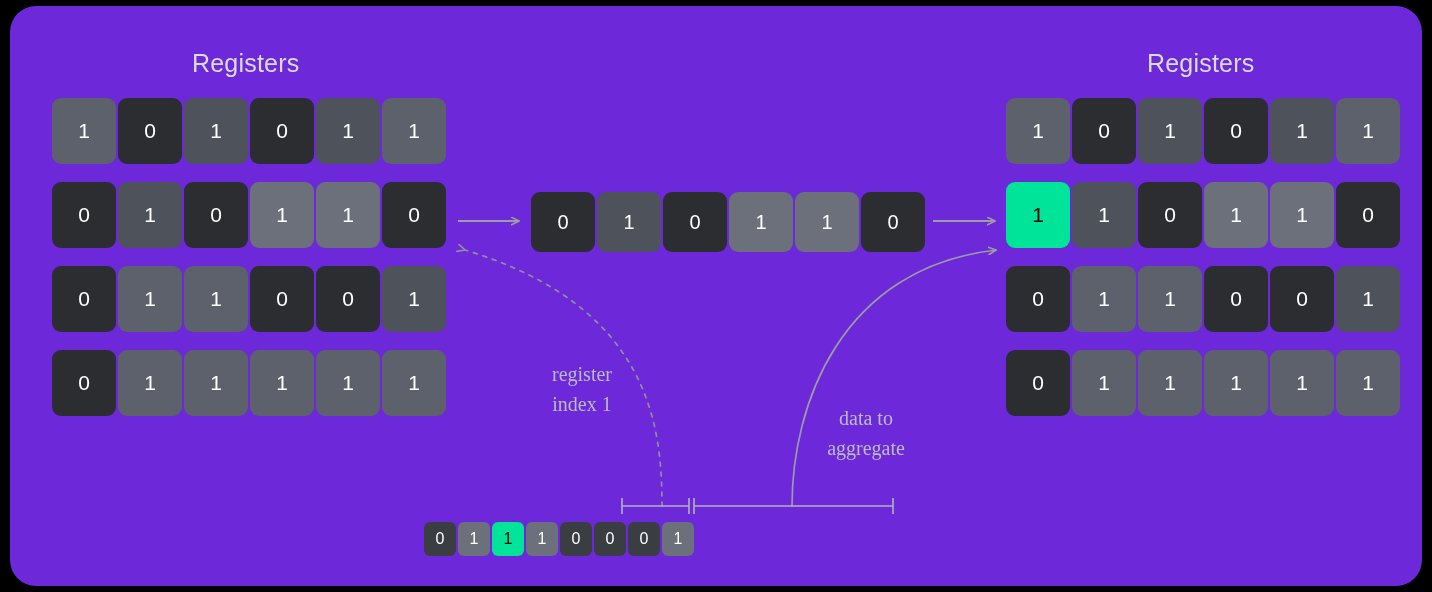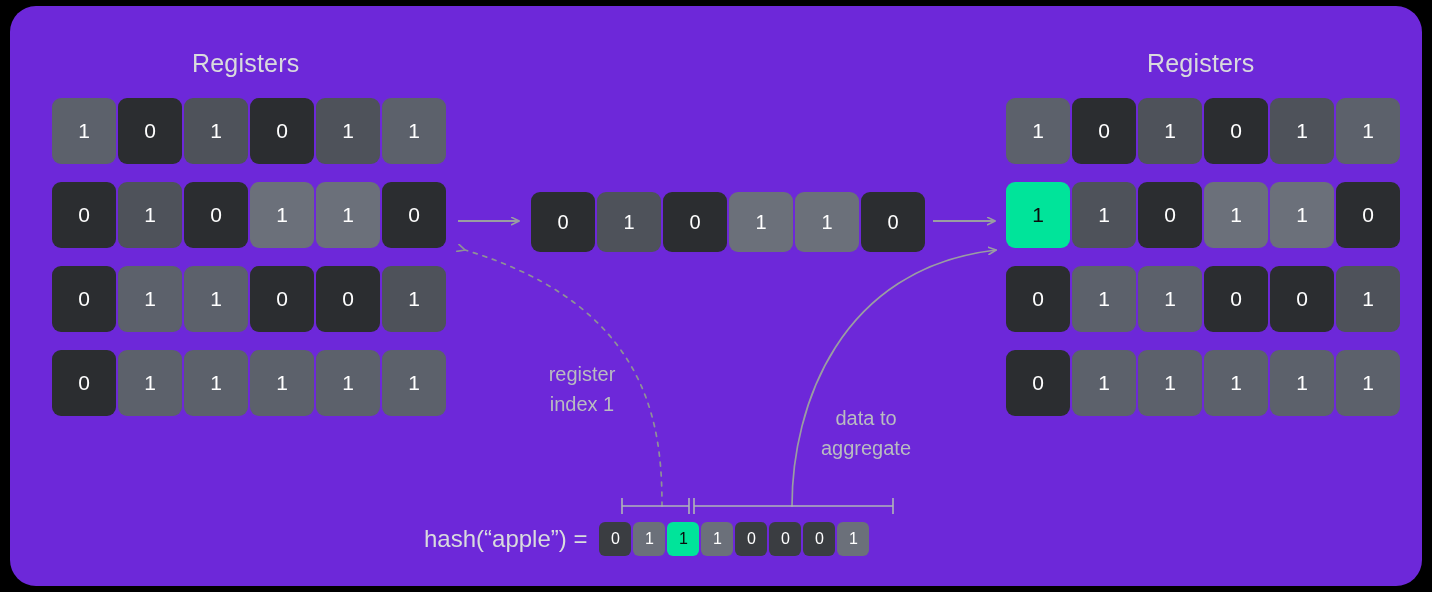--- a/index.html
+++ b/index.html
@@ -95,20 +95,21 @@
   }
 
   
   .annot {
     position: absolute;
     font-size: 20px;
     line-height: 30px;
     color: #b9bcc0;
     text-align: center;
     white-space: pre-line;
+    font-family: Liberation Serif, serif;
   }
   #annot-index { left: 493px; top: 353px; width: 158px; }
   #annot-data  { left: 775px; top: 353px; width: 162px; margin-top: 44px; }
 
   
   #hash-line {
     position: absolute;
     left: 414px;
     top: 516px;
     display: flex;
@@ -226,21 +227,20 @@
           <div class="cell s3">1</div>
         </div>
       </div>
 
     <div class="annot" id="annot-index">register
 index 1</div>
     <div class="annot" id="annot-data">data to
 aggregate</div>
 
     <div id="hash-line">
-      <div id="hash-label">hash(“apple”) =</div>
       <div id="hash-bits">
           <div class="bit s0">0</div>
           <div class="bit s1">1</div>
           <div class="bit hl">1</div>
           <div class="bit s1">1</div>
           <div class="bit s0">0</div>
           <div class="bit s0">0</div>
           <div class="bit s0">0</div>
           <div class="bit s1">1</div>
         </div>

